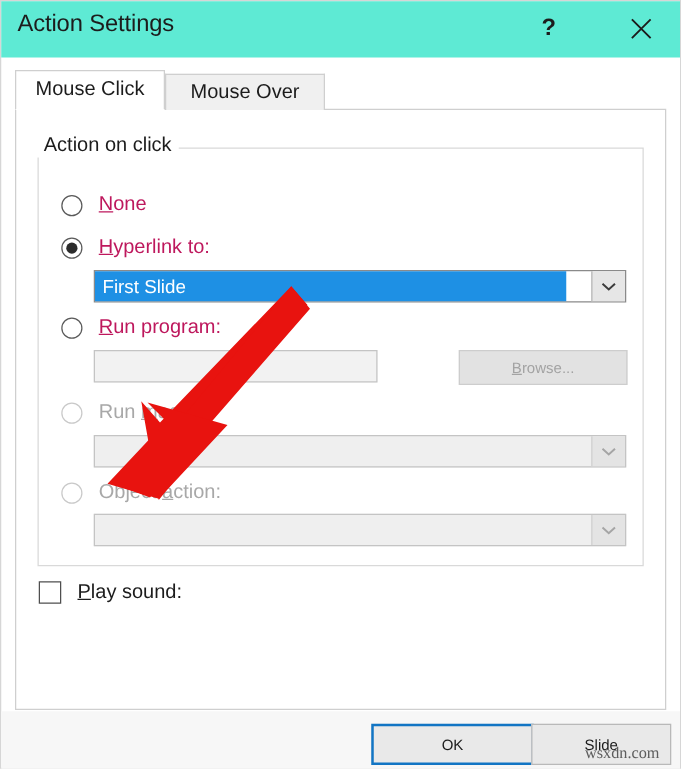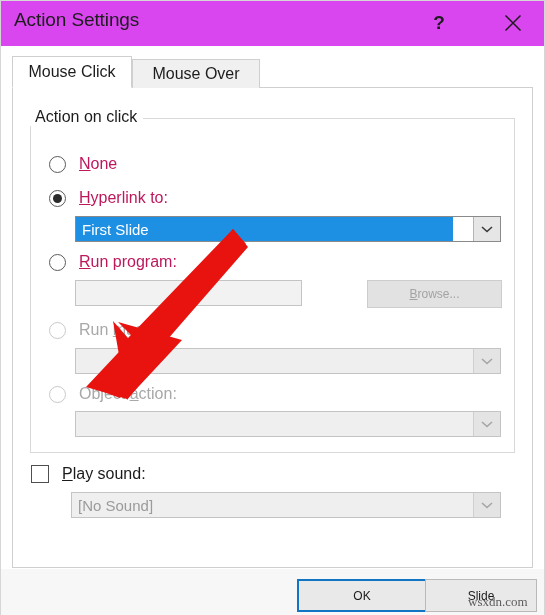--- a/index.html
+++ b/index.html
@@ -27,21 +27,21 @@
     box-sizing: border-box;
     border: 1px solid #d6d6d6;
   }
 
   
   .titlebar {
     position: absolute;
     left: 0; top: 0;
     width: 543px;
     height: 45px;
-    background: #d946ef;
+    background: #5eead4;
   }
   .title-text {
     position: absolute;
     left: 13px;
     top: 8px;
     font-size: 19px;
     letter-spacing: -0.1px;
     color: #1c1c1c;
     white-space: nowrap;
   }
@@ -428,30 +428,20 @@
         </svg>
       </span>
     </div>
   </div>
 
   <div class="check-row" style="left:30px; top:462px;">
     <span class="checkbox"></span>
     <span class="check-label"><u>P</u>lay sound:</span>
   </div>
 
-  <div class="combo combo-disabled" style="left:70px; top:491px; width:430px;">
-    <div class="combo-text">[No Sound]</div>
-    <div class="combo-arrow">
-      <span>
-        <svg width="14" height="10" viewBox="0 0 14 10">
-          <path d="M2 3 L7 7.5 L12 3" stroke="#a5a5a5" stroke-width="1.6" fill="none"></path>
-        </svg>
-      </span>
-    </div>
-  </div>
 
 
   <div class="footer"></div>
 
   <div class="btn btn-ok">
     <span>OK</span>
   </div>
 
   <div class="btn btn-cancel">
     <span>Slide</span>

